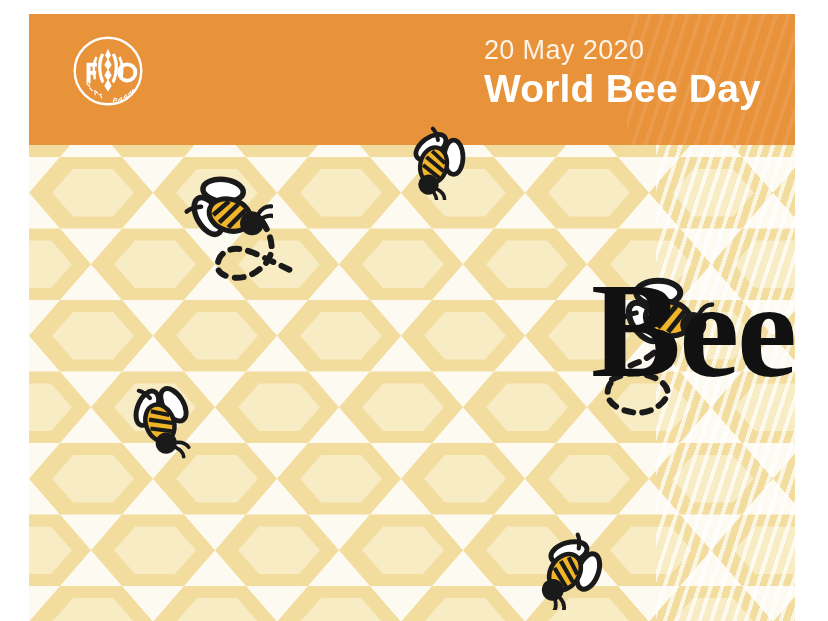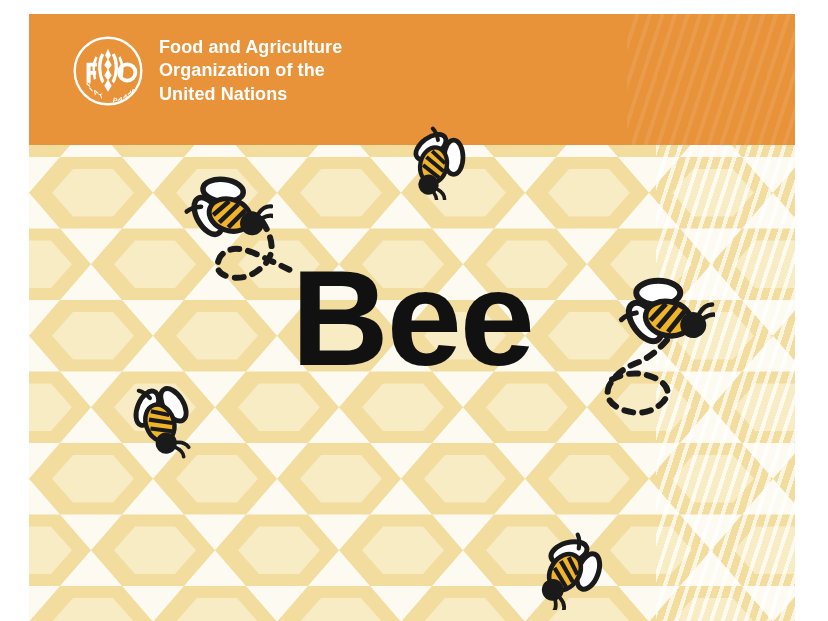--- a/index.html
+++ b/index.html
@@ -90,24 +90,25 @@
     font-size: 39px;
     font-weight: bold;
     letter-spacing: 0.2px;
     line-height: 1.14;
     margin-top: 3px;
   }
 
   
   .slogan {
     position: absolute;
-    left: 0; top: 248px;
+    left: 0; top: 260px;
     width: 766px;
-    text-align: center;
+    text-align: right;
     pointer-events: none;
+    font-family: Liberation Serif, serif;
   }
   .slogan-main {
     color: #111111;
     font-size: 135px;
     font-weight: bold;
     letter-spacing: -2px;
     line-height: 0.84;
     display: block;
   }
   .slogan-sub {
@@ -182,25 +183,26 @@
           <text transform="translate(28,78) rotate(-40)">I</text>
           <text transform="translate(32,83) rotate(-30)">A</text>
           <text transform="translate(39,88) rotate(-18)">T</text>
           <text transform="translate(56,92) rotate(12)">P</text>
           <text transform="translate(63,90) rotate(24)">A</text>
           <text transform="translate(70,86) rotate(36)">N</text>
           <text transform="translate(76,81) rotate(48)">I</text>
           <text transform="translate(79,77) rotate(56)">S</text>
         </g>
       </svg>
-      <div class="fao-name">Food and Agriculture
-Organization of the
-United Nations</div>
     </div>
 
+    <div class="event-block">
+      <div class="event-date">20 May 2020</div>
+      <div class="event-title">World Bee Day</div>
+    </div>
   </div>
 
   <svg class="bee" style="left:365px; top:108px; width:80px; height:78px;" viewBox="0 0 100 100">
     <g transform="rotate(118 50 50)">
       <ellipse cx="34" cy="30" rx="22" ry="12" transform="rotate(-28 34 30)" fill="#ffffff" stroke="#1a1a1a" stroke-width="6"></ellipse>
       <ellipse cx="36" cy="62" rx="22" ry="12" transform="rotate(26 36 62)" fill="#ffffff" stroke="#1a1a1a" stroke-width="6"></ellipse>
       <ellipse cx="55" cy="48" rx="23" ry="17" transform="rotate(-16 55 48)" fill="#f0b429" stroke="#1a1a1a" stroke-width="5.5"></ellipse>
       <g stroke="#1a1a1a" stroke-width="5" fill="none">
         <line x1="46" y1="36" x2="40" y2="58"></line>
         <line x1="56" y1="33" x2="50" y2="61"></line>

